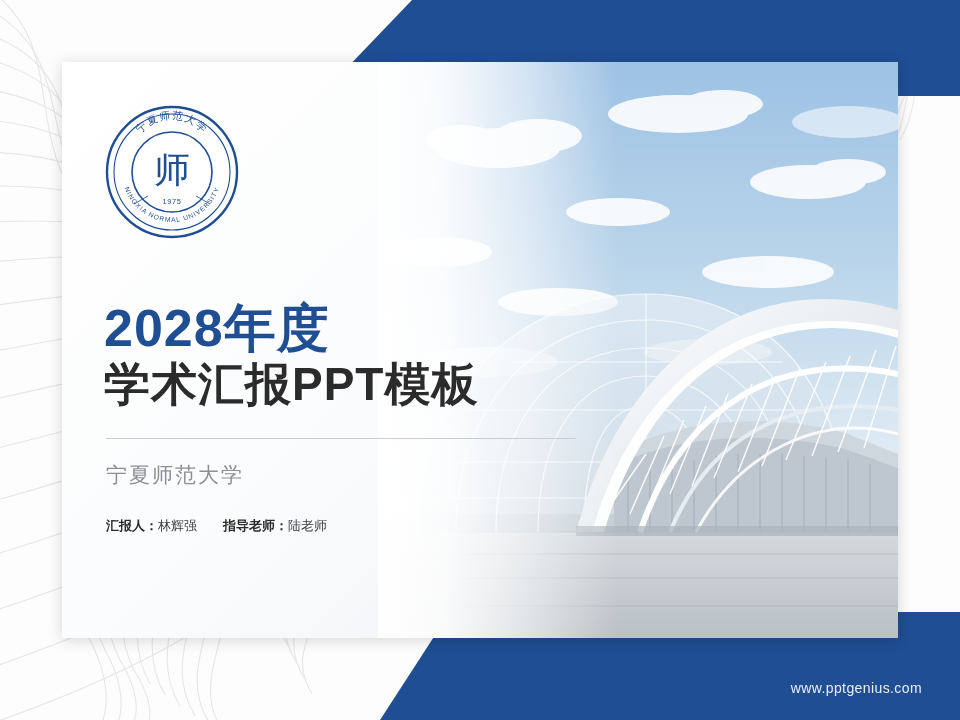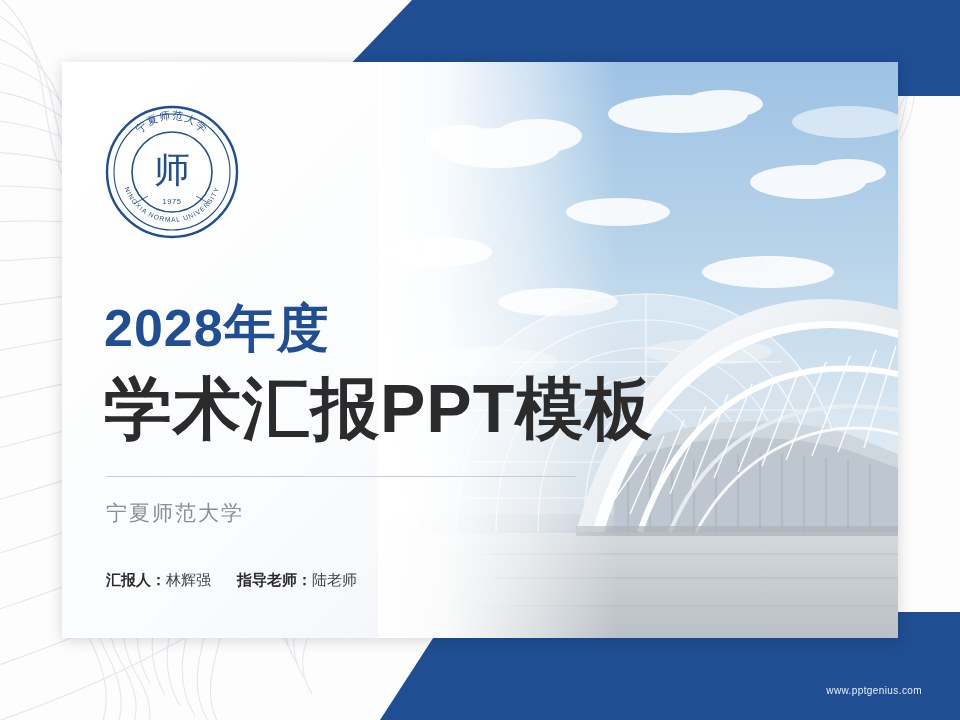--- a/index.html
+++ b/index.html
@@ -92,57 +92,57 @@
   }
   .title-year {
     font-size: 52px;
     font-weight: bold;
     color: #1f4e93;
     letter-spacing: 1px;
     line-height: 1.1;
     white-space: nowrap;
   }
   .title-main {
-    font-size: 68px;
+    font-size: 46px;
     font-weight: bold;
     color: #2b2b2b;
     letter-spacing: 1px;
     line-height: 1.2;
-    margin-top: 11px;
+    margin-top: 0;
     white-space: nowrap;
   }
   .divider {
     width: 470px;
     height: 1px;
     background: #c9ccd1;
     margin: 26px 0 0 2px;
   }
   .univ {
     font-size: 21px;
     color: #8c9096;
     letter-spacing: 2px;
     margin-top: 22px;
     margin-left: 2px;
   }
   .meta {
-    margin-top: 44px;
+    margin-top: 28px;
     margin-left: 2px;
-    font-size: 15px;
+    font-size: 13px;
     color: #3d3f43;
     white-space: nowrap;
   }
   .meta .lbl { font-weight: bold; color: #2b2b2b; }
   .meta .gap { display: inline-block; width: 26px; }
 
   
   .footer-url {
     position: absolute;
     right: 38px; bottom: 24px;
     color: #e9eef6;
-    font-size: 10px;
+    font-size: 14px;
     letter-spacing: 0.4px;
   }
 </style>
 </head>
 <body>
 
 <div class="slide">
 
   <div class="topo">
     <svg viewBox="0 0 960 720" xmlns="http://www.w3.org/2000/svg" aria-hidden="true">

